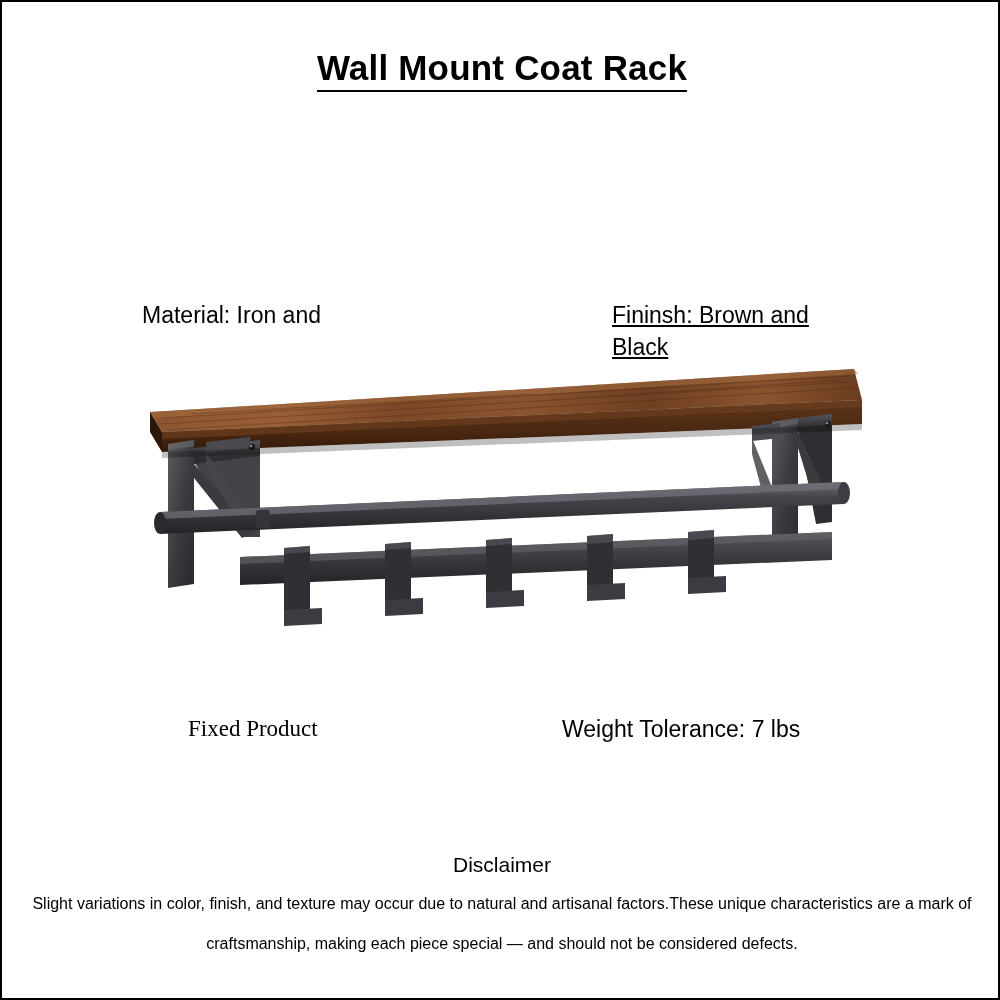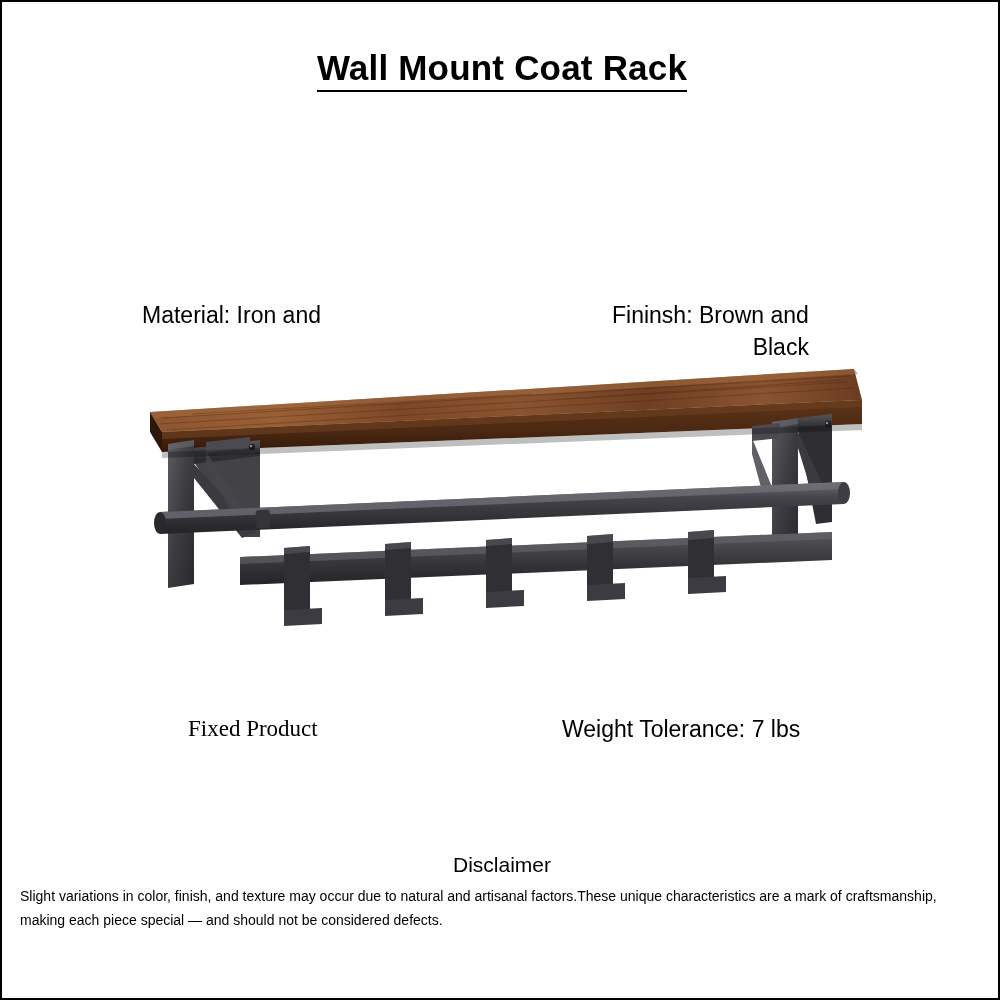--- a/index.html
+++ b/index.html
@@ -39,42 +39,43 @@
 
   
   .spec {
     position: absolute;
     font-size: 23px;
     line-height: 32px;
     white-space: pre-line;
   }
   .spec-material { top: 265px; left: 140px; text-align: right; }
   .spec-material .l2 { display:block; padding-left: 120px; }
-  .spec-finish  { top: 265px; left: 610px; text-align: right; }
-  .spec-finish .l2 { display:block;margin-left:17px; }
+  .spec-finish  { top: 265px; left: 610px; text-align: left; text-decoration: underline; }
+  .spec-finish .l2 { display:block; }
 
   .spec-fixed   { top: 711px; left: 186px; font-family: Liberation Serif, serif; }
   .spec-weight  { top: 711px; left: 560px; }
 
   
   .disclaimer-title {
     position: absolute;
     top: 851px;
     left: 0;
     width: 1000px;
     text-align: center;
     font-size: 21px;
   }
   .disclaimer-body {
     position: absolute;
     top: 882px;
     left: 18px;
     width: 964px;
-    font-size: 14px;
-    line-height: 24px;
+    text-align: center;
+    font-size: 16px;
+    line-height: 40px;
   }
 
   
   .product {
     position: absolute;
     top: 350px;
     left: 130px;
     width: 745px;
     height: 300px;
   }

